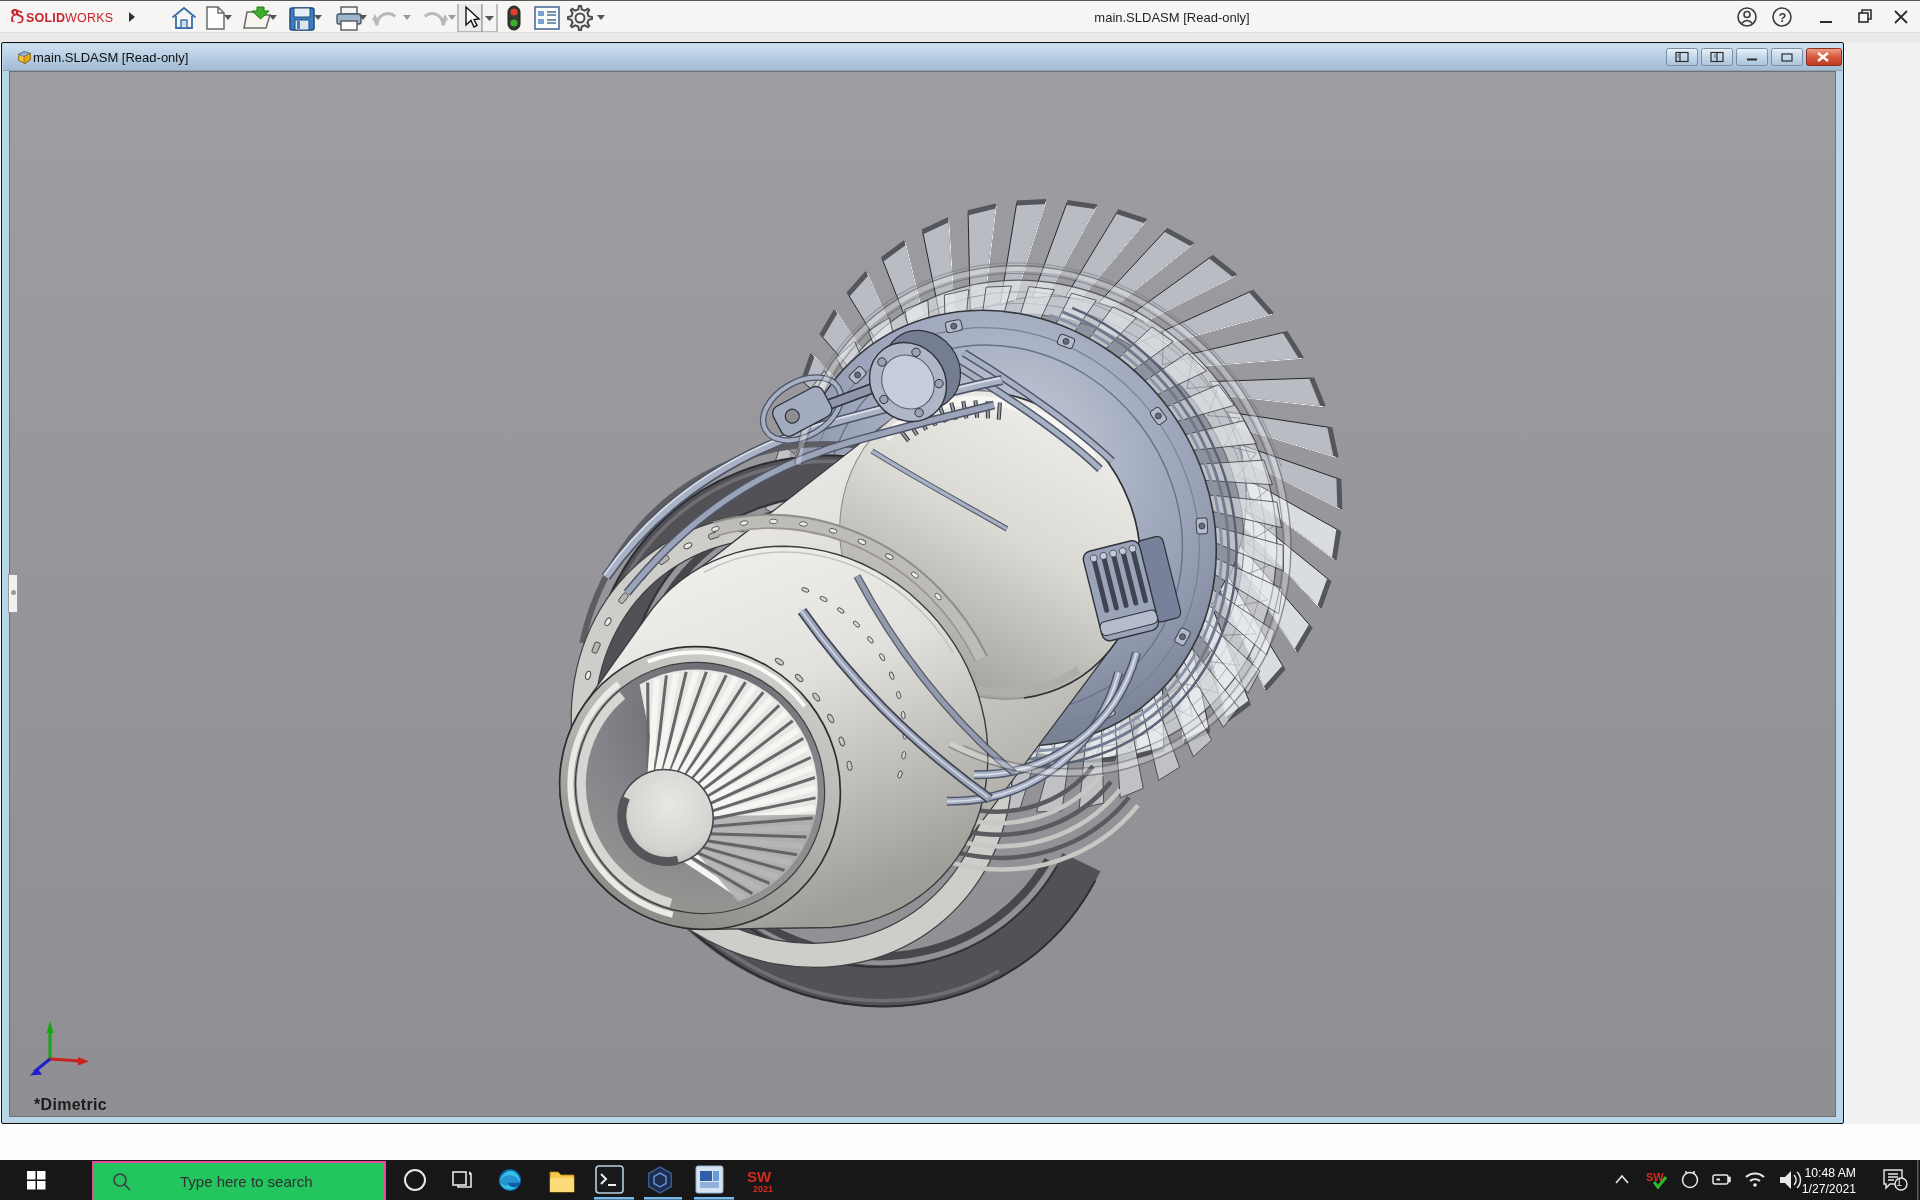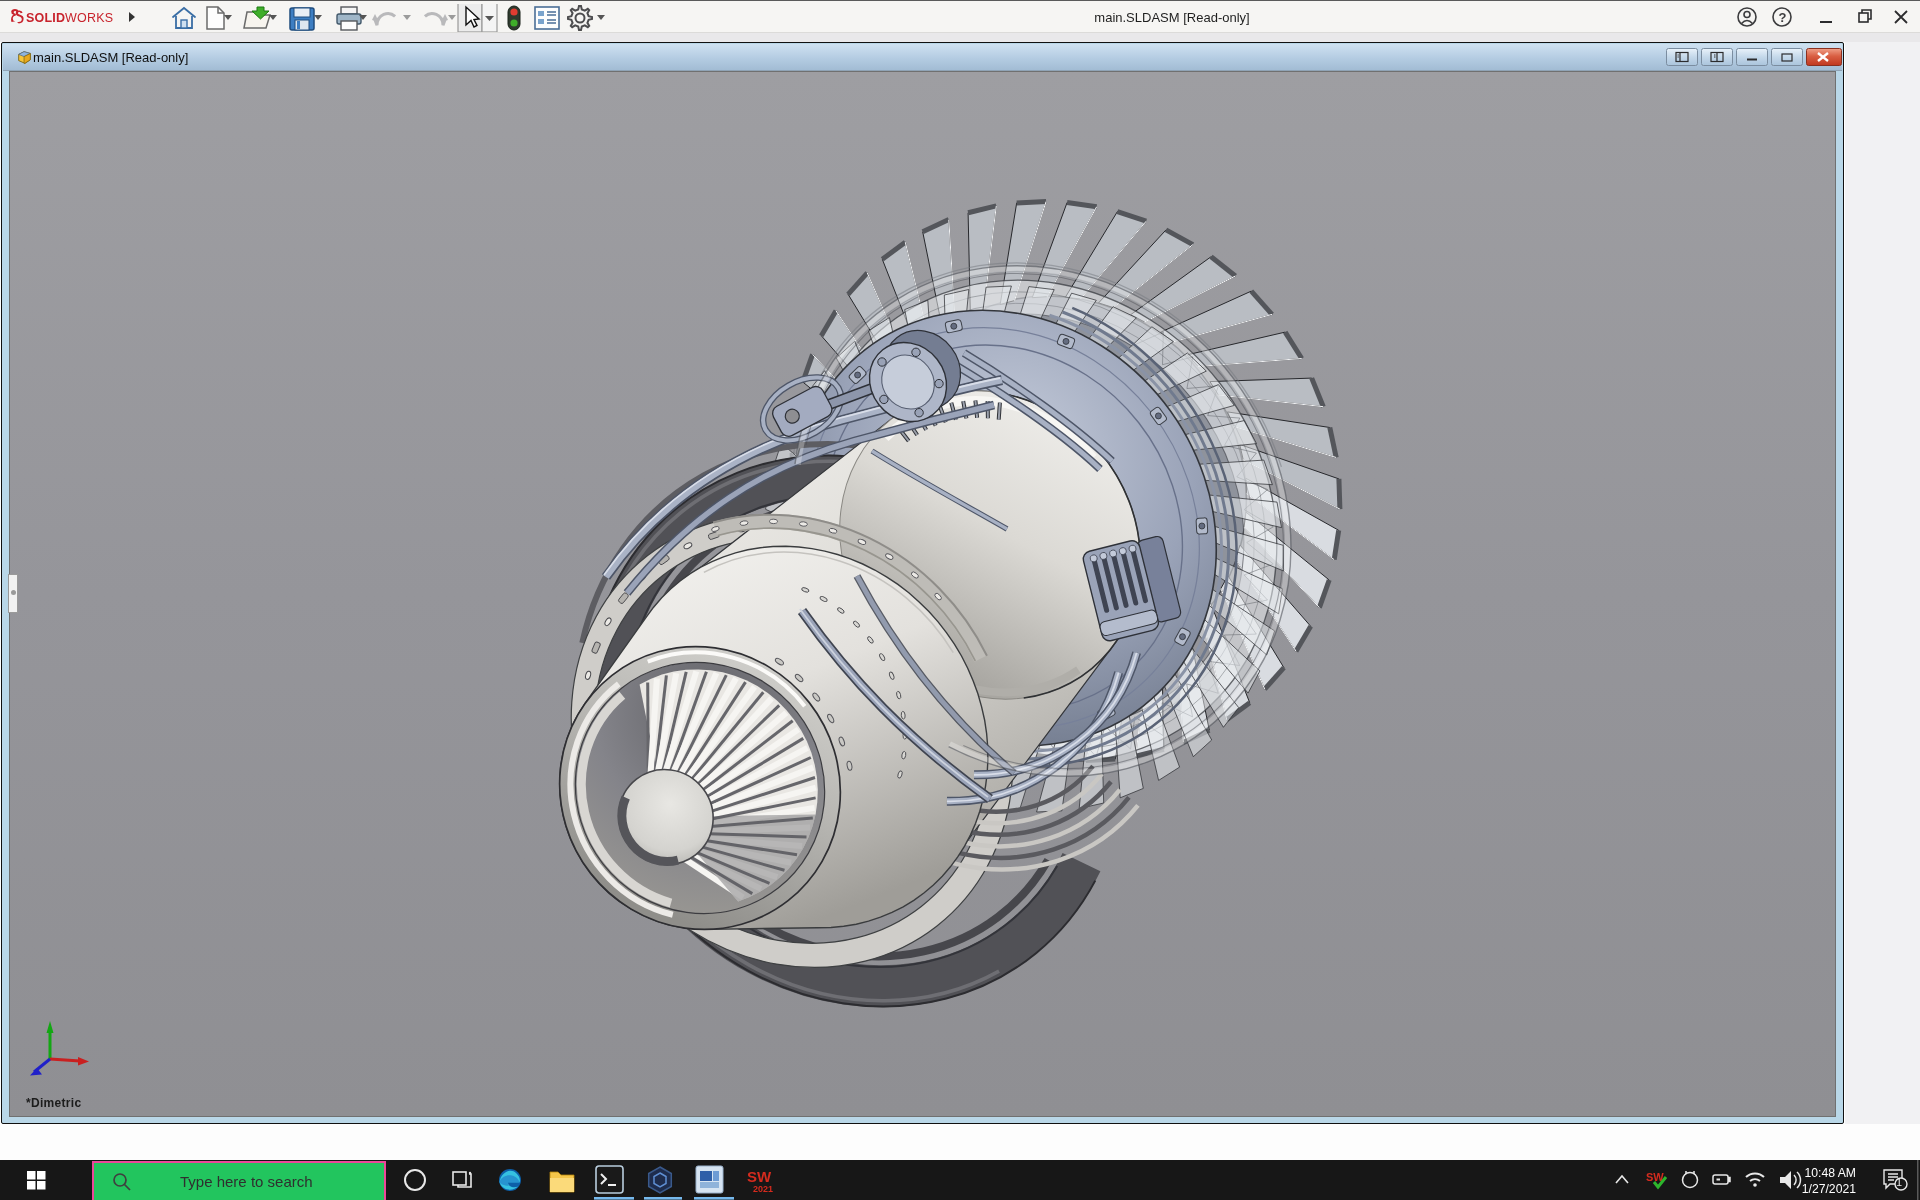--- a/index.html
+++ b/index.html
@@ -8,21 +8,21 @@
 .belowwin { position:absolute; left:0; top:1124px; width:1920px; height:36px; background:#fdfdfd; }
 .sw-logo { position:absolute; left:8px; top:6px; width:120px; height:22px; }
 .title-center { position:absolute; left:1172px; top:10px; width:430px; text-align:center; font-size:13px; color:#1f1f1f; transform:translateX(-50%); }
 .win { position:absolute; left:1px; top:42px; width:1843px; height:1082px; background:#b9d7e8; border:1.6px solid #101010; border-radius:2px; }
 .wtitle { position:absolute; left:1px; top:1px; width:1839px; height:27px; background:linear-gradient(180deg,#cfe1f1 0%,#b4cce2 55%,#a2bcd4 100%); border-bottom:1px solid #8fa3b5; }
 .wtitle .txt { position:absolute; left:30px; top:6px; font-size:13px; color:#101010; }
 .viewport { position:absolute; left:7px; top:28px; width:1827px; height:1046px; background:linear-gradient(180deg,#9e9ea2 0%,#95959a 50%,#8f8f93 100%); border:1px solid #707070; }
 .taskbar { position:absolute; left:0; top:1160px; width:1920px; height:40px; background:#171717; }
 .search { position:absolute; left:92px; top:1161px; width:294px; height:52px; background:#22c55e; border:2px solid #ec4899; }
 .search .stxt { position:absolute; left:86px; top:10px; font-size:15px; color:#2f2f2f; }
-.dimetric { position:absolute; left:16px; top:1024px; font-size:12px; font-weight:bold; color:#1c1c1c; letter-spacing:0.3px; }
+.dimetric { position:absolute; left:24px; top:1024px; font-size:16px; font-weight:bold; color:#1c1c1c; letter-spacing:0.3px; }
 .sidetab { position:absolute; left:6px; top:531px; width:10px; height:39px; background:#f2f2f2; border:1px solid #9a9a9a; }
 .sidetab i { position:absolute; left:2px; top:15px; width:5px; height:5px; border-radius:50%; background:#9a9a9a; }
 </style></head>
 <body>
 <div class="topbar"></div>
 <div class="midstrip"></div>
 
 <svg class="sw-logo" viewBox="0 0 120 22">
  <g fill="#c8232c">
   <path d="M3.5 16 Q2 11 5.5 8.5 Q3 8 3.2 5.5 Q3.5 3 7 3 Q10 3 10.5 5 L8.5 6 Q8 4.8 7 4.9 Q5.5 5 5.6 6.2 Q5.7 7.5 8 8 L7.6 9.8 Q4.5 10 4.8 13 Q5 15.5 7.5 15.3 Z"></path>

